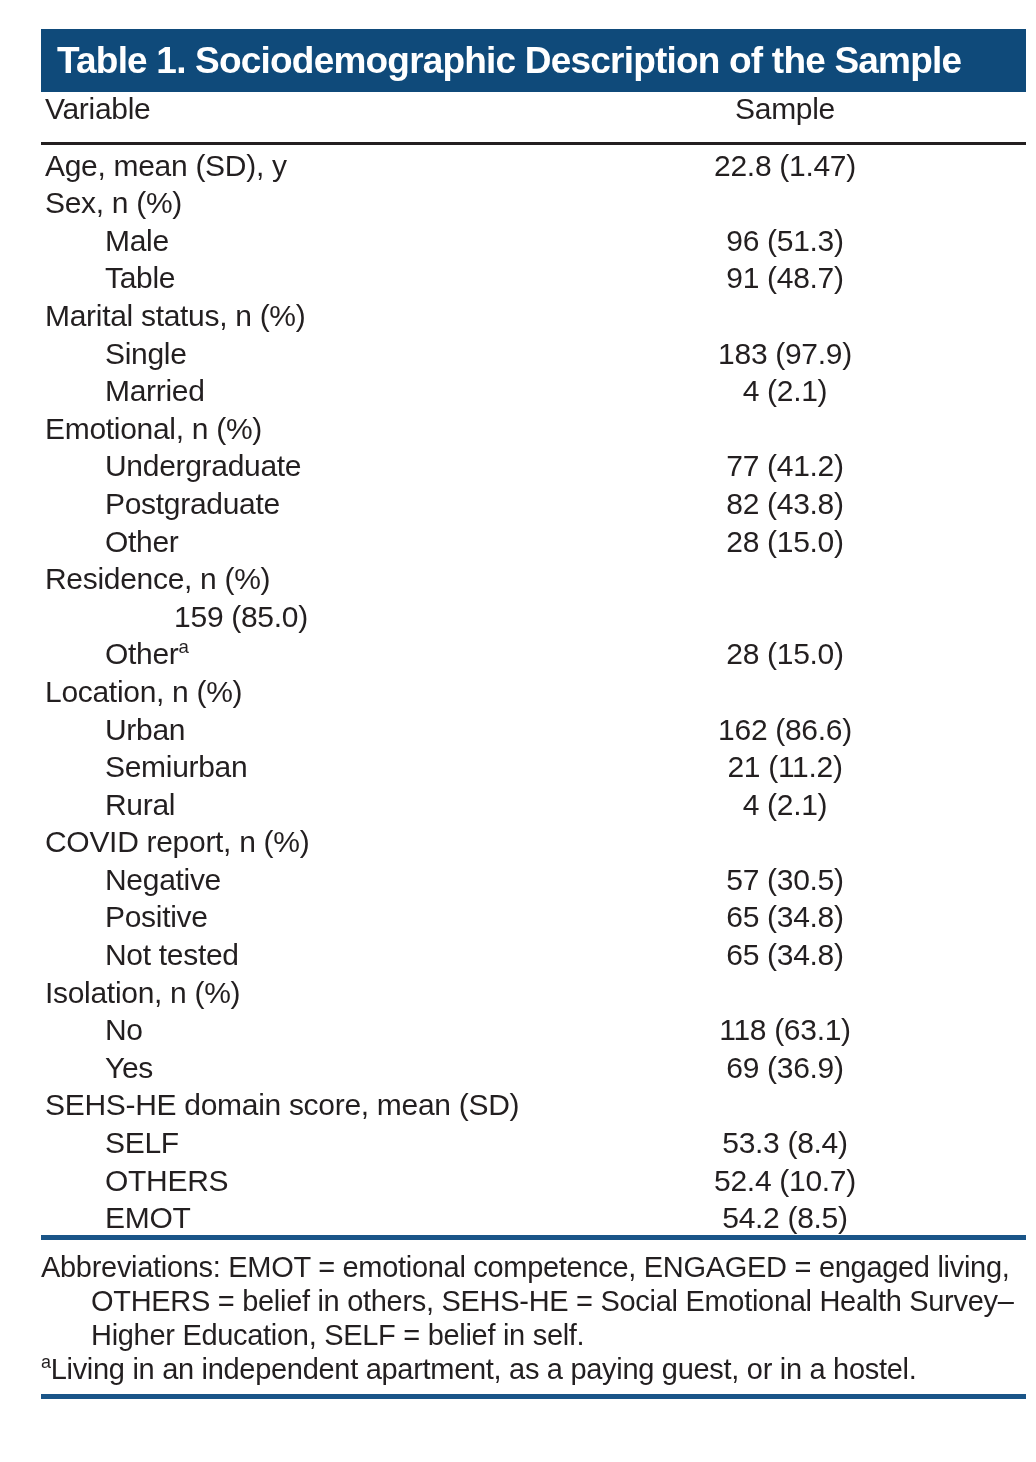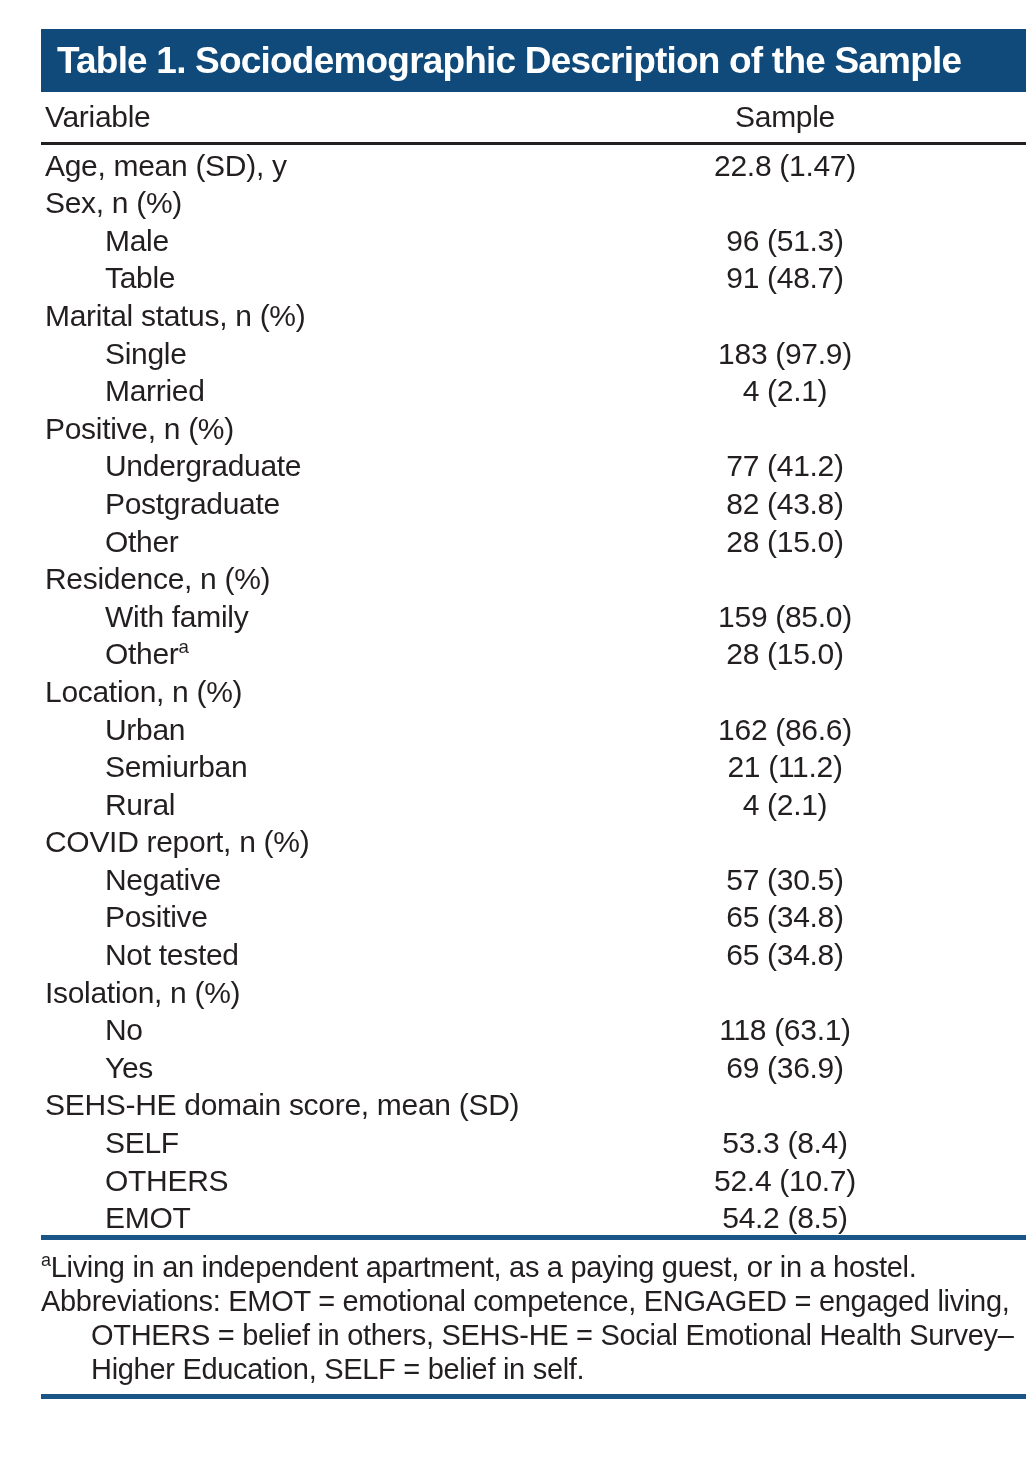--- a/index.html
+++ b/index.html
@@ -32,21 +32,20 @@
     white-space: nowrap;
   }
   .content {
     position: absolute;
     left: 25px;
     top: 92px;
     width: 985px;
   }
   .col-header {
     display: flex;
-    align-items: center;
     height: 50px;
     font-size: 30px;
     letter-spacing: -0.3px;
   }
   .label-col { flex: 1; padding-left: 4px; }
   .value-col { width: 400px; margin-right: 41px; text-align: center; }
   .header-rule { height: 3px; background: #231F20; }
   .row {
     display: flex;
     align-items: flex-end;
@@ -121,21 +120,21 @@
     <span class="label-col">Single</span>
     <span class="value-col">183 (97.9)</span>
   </div>
 
   <div class="row indent">
     <span class="label-col">Married</span>
     <span class="value-col">4 (2.1)</span>
   </div>
 
   <div class="row">
-    <span class="label-col">Positive, n (%)</span>
+    <span class="label-col">Emotional, n (%)</span>
     <span class="value-col"></span>
   </div>
 
   <div class="row indent">
     <span class="label-col">Undergraduate</span>
     <span class="value-col">77 (41.2)</span>
   </div>
 
   <div class="row indent">
     <span class="label-col">Postgraduate</span>
@@ -146,21 +145,20 @@
     <span class="label-col">Other</span>
     <span class="value-col">28 (15.0)</span>
   </div>
 
   <div class="row">
     <span class="label-col">Residence, n (%)</span>
     <span class="value-col"></span>
   </div>
 
   <div class="row indent">
-    <span class="label-col">With family</span>
     <span class="value-col">159 (85.0)</span>
   </div>
 
   <div class="row indent">
     <span class="label-col">Other<sup>a</sup></span>
     <span class="value-col">28 (15.0)</span>
   </div>
 
   <div class="row">
     <span class="label-col">Location, n (%)</span>
@@ -235,20 +233,20 @@
   <div class="row indent">
     <span class="label-col">EMOT</span>
     <span class="value-col">54.2 (8.5)</span>
   </div>
 
 </div>
 
     <div class="blue-rule"></div>
 
     <div class="footnotes">
+      <p class="fn hang">Abbreviations: EMOT = emotional competence, ENGAGED = engaged living, OTHERS = belief in others, SEHS-HE = Social Emotional Health Survey–Higher Education, SELF = belief in self.</p>
       <p class="fn"><sup>a</sup><span>Living in an independent apartment, as a paying guest, or in a hostel.</span></p>
-      <p class="fn hang">Abbreviations: EMOT = emotional competence, ENGAGED = engaged living, OTHERS = belief in others, SEHS-HE = Social Emotional Health Survey–Higher Education, SELF = belief in self.</p>
     </div>
 
     <div class="blue-rule"></div>
 
   </div>
 </div>
 
 </body></html>

